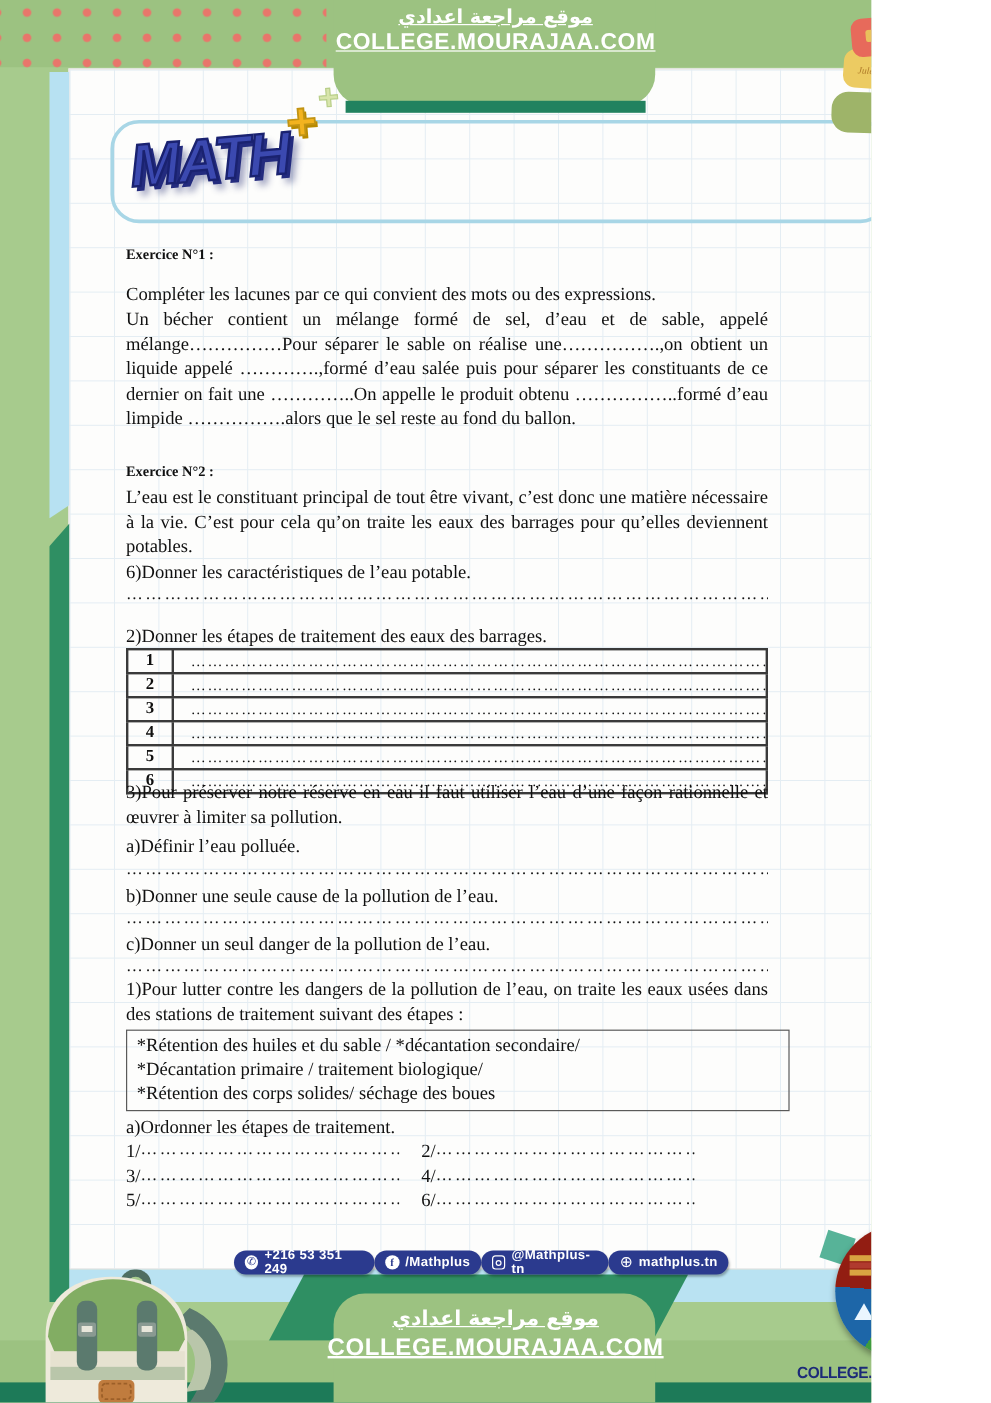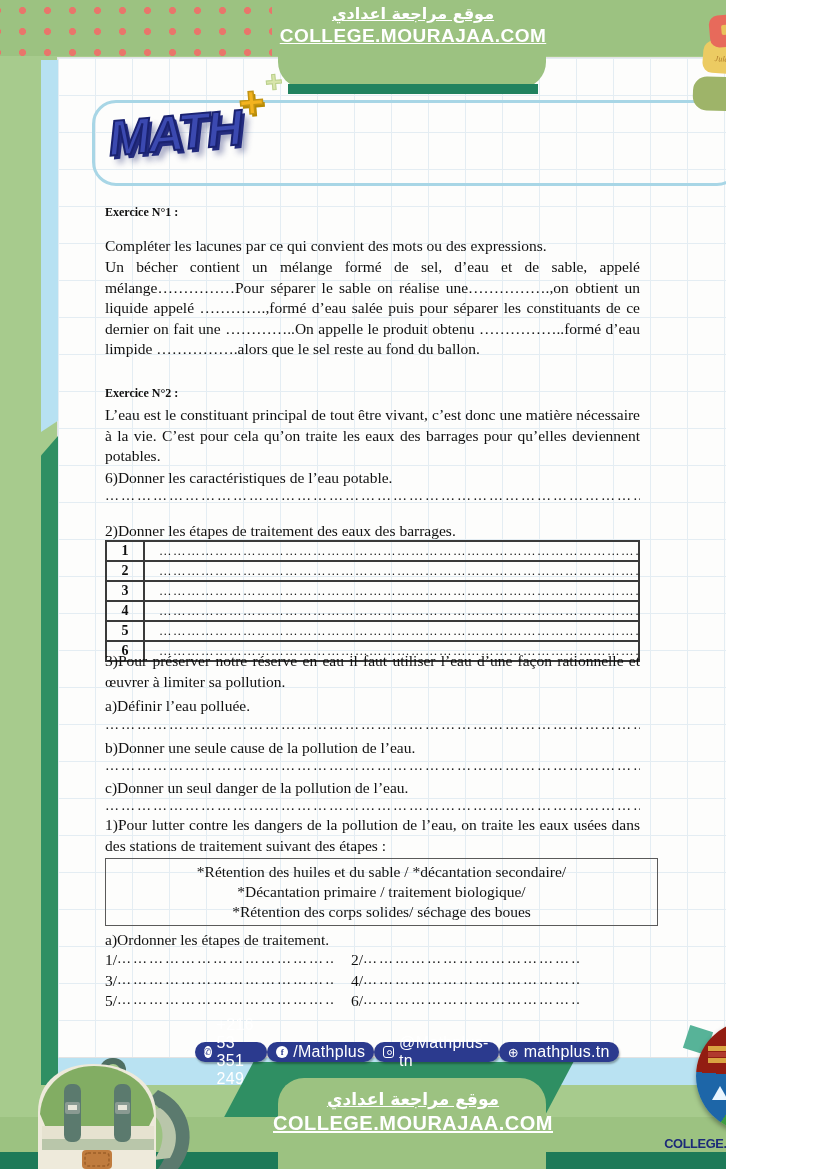--- a/index.html
+++ b/index.html
@@ -55,31 +55,31 @@
   .t{font-size:15.5px;line-height:20.5px;}
   .just{text-align:justify;}
   .dotline{overflow:hidden;white-space:nowrap;letter-spacing:2px;font-size:14px;line-height:18px;}
 
   table.ans{border-collapse:collapse;width:540px;table-layout:fixed;}
   table.ans td{border:2px solid #3a3a3a;height:14.5px;padding:0;}
   table.ans td.num{width:36px;text-align:center;font-weight:bold;font-size:14px;font-family:"Liberation Serif",serif;}
   table.ans td.dots{padding-left:14px;}
   table.ans .dotline{font-size:12.5px;letter-spacing:1.5px;}
 
-  .steps-box{border:1px solid #5a5a5a;padding:3px 8px;width:521px;box-sizing:content-box;text-align:center;}
+  .steps-box{border:1px solid #5a5a5a;padding:3px 8px;width:521px;box-sizing:content-box;}
   .steps-box div{font-size:15.5px;line-height:20px;}
 
   .order-grid{display:grid;grid-template-columns:228px 228px;column-gap:18px;row-gap:0;}
   .order-grid .cell{display:flex;overflow:hidden;white-space:nowrap;font-size:15.5px;line-height:20.5px;}
 
   
   .pills{position:absolute;left:195px;top:1042px;width:412px;display:flex;justify-content:space-between;z-index:8;}
   .pill{display:flex;align-items:center;gap:5px;background:#2b3a8e;border-radius:11px;height:20px;padding:0 9px;
     box-shadow:1px 2px 2px rgba(0,0,0,.3);}
-  .pill .lbl{color:#fff;font-size:16px;font-weight:normal;letter-spacing:.3px;}
+  .pill .lbl{color:#fff;font-size:11px;font-weight:bold;letter-spacing:.3px;}
   .cicon{width:12px;height:12px;border-radius:50%;background:#fff;color:#2b3a8e;font-size:9px;font-weight:bold;
     display:flex;align-items:center;justify-content:center;line-height:1;font-family:"DejaVu Sans",sans-serif;}
   .igicon{width:10px;height:10px;border:1.6px solid #fff;border-radius:3px;position:relative;}
   .igicon:after{content:"";position:absolute;left:2.5px;top:2.5px;width:3px;height:3px;border:1.2px solid #fff;border-radius:50%;}
   .globeicon{color:#fff;font-size:13px;line-height:1;font-family:"DejaVu Sans",sans-serif;}
 
   
   .banner-bottom{position:absolute;left:0;top:1117px;width:826px;height:52px;background:#9cc281;z-index:6;}
   .strip-bottom{position:absolute;left:0;top:1152px;width:826px;height:17px;background:#1d7a58;z-index:7;}
   .bump-bottom{position:absolute;left:278px;top:1078px;width:268px;height:91px;background:#9cc281;border-radius:26px 26px 0 0;z-index:8;}

